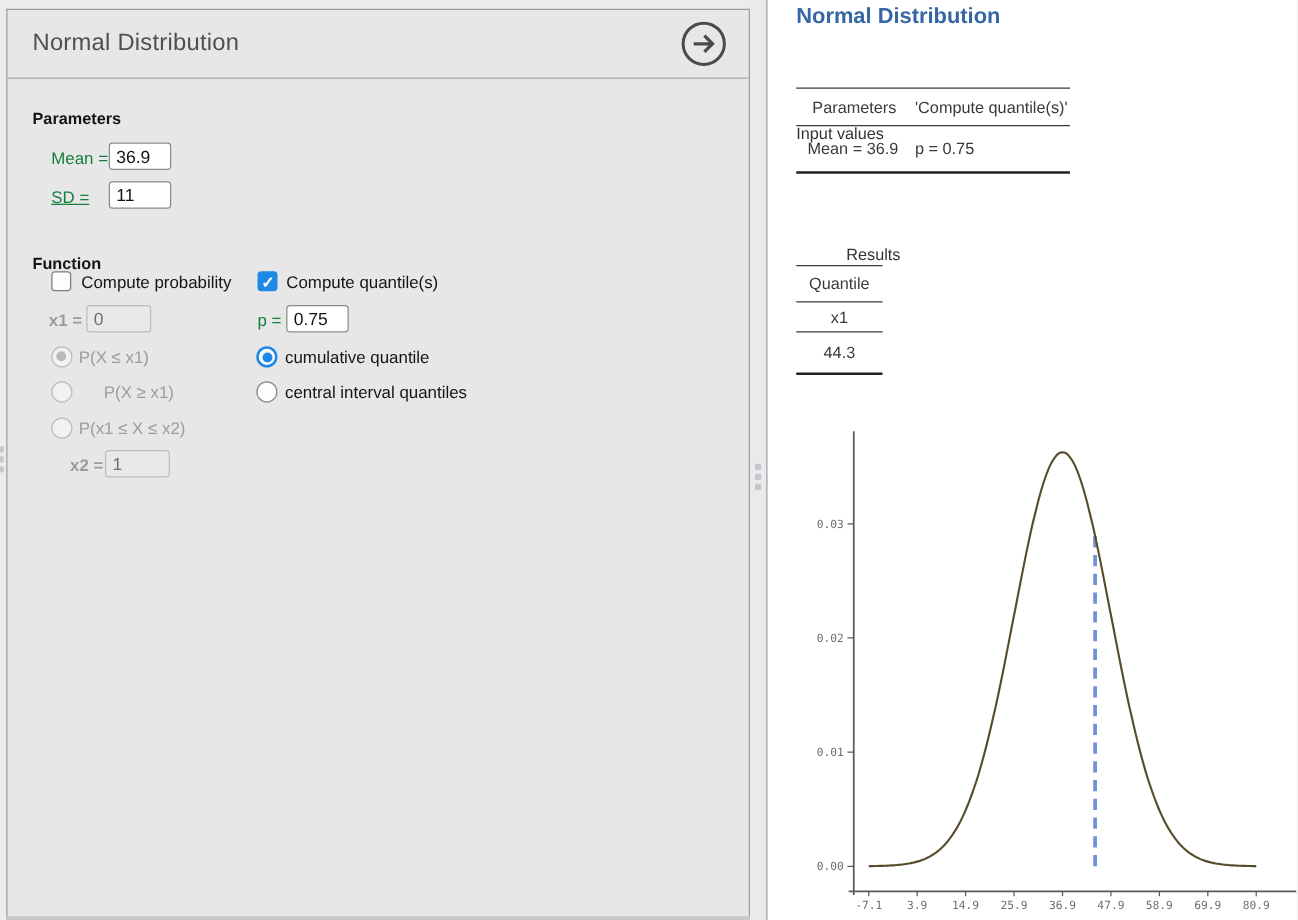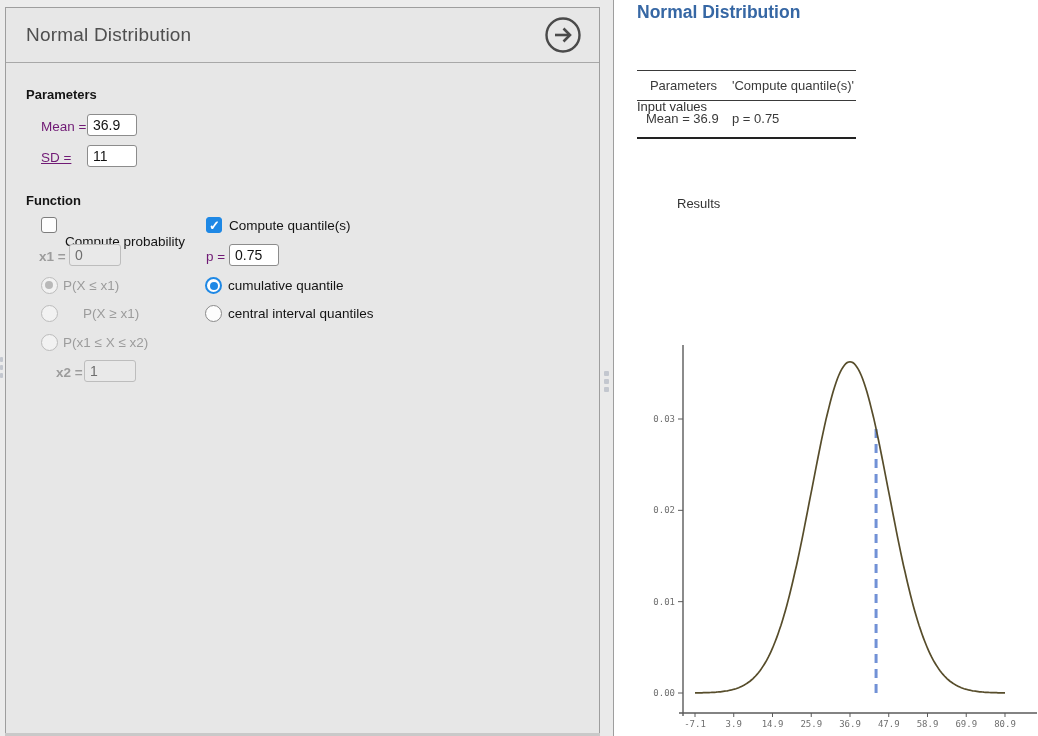--- a/index.html
+++ b/index.html
@@ -14,21 +14,21 @@
     background:#e7e7e7;border:1px solid #9e9e9e;border-bottom:none;box-sizing:border-box;
   }
   .card-header{
     position:absolute;left:0;top:0;width:100%;height:55px;box-sizing:border-box;
     border-bottom:1px solid #a8a8a8;display:flex;align-items:center;
     justify-content:space-between;padding:0 17px 0 20px;
   }
   .card-title{font-size:19px;color:#4f4f4f;letter-spacing:.2px;}
   .collapse-btn{width:38px;height:38px;cursor:pointer;background:none;border:none;padding:0;}
   .section-label{position:absolute;font-size:13px;font-weight:bold;color:#141414;}
-  .field-label{position:absolute;font-size:13.5px;color:#701a75;}
+  .field-label{position:absolute;font-size:13.5px;color:#15803d;}
   .field-label.dis{color:#9c9c9c;font-weight:bold;}
   .tin{
     position:absolute;box-sizing:border-box;height:22px;font-family:"Liberation Sans",sans-serif;
     font-size:14px;color:#111;background:#fff;border:1px solid #8c8c8c;border-radius:3px;
     padding:0 5px;outline:none;
   }
   .tin.dis{background:#e9e9e9;border-color:#bdbdbd;color:#6e6e6e;}
   .cb{
     position:absolute;width:16px;height:16px;box-sizing:border-box;border-radius:3px;
     border:1.5px solid #7d7d7d;background:#fdfdfd;cursor:pointer;
@@ -110,24 +110,24 @@
     </div>
 
     <div class="section-label" style="left:20px;top:79px;">Parameters</div>
 
     <div class="field-label" style="left:35px;top:111px;">Mean =</div>
     <input class="tin" style="left: 81px; top: 106px; width: 50px;" value="36.9">
 
     <div class="field-label" style="left:35px;top:142px;text-decoration:underline;">SD =</div>
     <input class="tin" style="left: 81px; top: 137px; width: 50px;" value="11">
 
-    <div class="section-label" style="left:20px;top:185px;">Function</div>
+    <div class="section-label" style="left:20px;top:195px;">Function</div>
 
     <div class="cb" style="left:35px;top:209px;"></div>
-    <div class="opt-label" style="left:59px;top:226px;">Compute probability</div>
+    <div class="opt-label" style="left:59px;top:210px;">Compute probability</div>
 
     <div class="field-label dis" style="left:33px;top:241px;">x1 =</div>
     <input class="tin dis" style="left: 63px; top: 236px; width: 52px;" disabled="" value="0">
 
     <div class="radio dis sel-gray" style="left:35px;top:269px;"></div>
     <div class="opt-label dis" style="left:57px;top:270px;">P(X ≤ x1)</div>
 
     <div class="radio dis" style="left:35px;top:297px;"></div>
     <div class="opt-label dis" style="left:57px;top:298px;margin-left:20px;">P(X ≥ x1)</div>
 
@@ -174,20 +174,25 @@
       <div class="bd">
         <div class="row">
           <span class="c1">Mean = 36.9</span>
           <span class="c2">p = 0.75</span>
         </div>
       </div>
     </div>
 
     <div class="tbl-caption" style="top:196px;margin-left:40px;">Results</div>
 
+    <div class="rtable">
+      <div class="r1">Quantile</div>
+      <div class="r2">x1</div>
+      <div class="r3">44.3</div>
+    </div>
 
     <svg id="dist-plot" width="425" height="406" viewBox="0 0 425 406">
         <line x1="69" y1="15" x2="69" y2="386" stroke="#5a5a5a" stroke-width="1.4"></line>
         <line x1="65" y1="383" x2="423" y2="383" stroke="#5a5a5a" stroke-width="1.4"></line>
         <line x1="64" y1="363" x2="69" y2="363" stroke="#5a5a5a" stroke-width="1"></line>
         <text x="61" y="366" text-anchor="end" fill="#6f6f6f" font-size="9" font-family="&quot;DejaVu Sans Mono&quot;, monospace">0.00</text>
         <line x1="64" y1="271.67" x2="69" y2="271.67" stroke="#5a5a5a" stroke-width="1"></line>
         <text x="61" y="274.67" text-anchor="end" fill="#6f6f6f" font-size="9" font-family="&quot;DejaVu Sans Mono&quot;, monospace">0.01</text>
         <line x1="64" y1="180.34" x2="69" y2="180.34" stroke="#5a5a5a" stroke-width="1"></line>
         <text x="61" y="183.34" text-anchor="end" fill="#6f6f6f" font-size="9" font-family="&quot;DejaVu Sans Mono&quot;, monospace">0.02</text>

